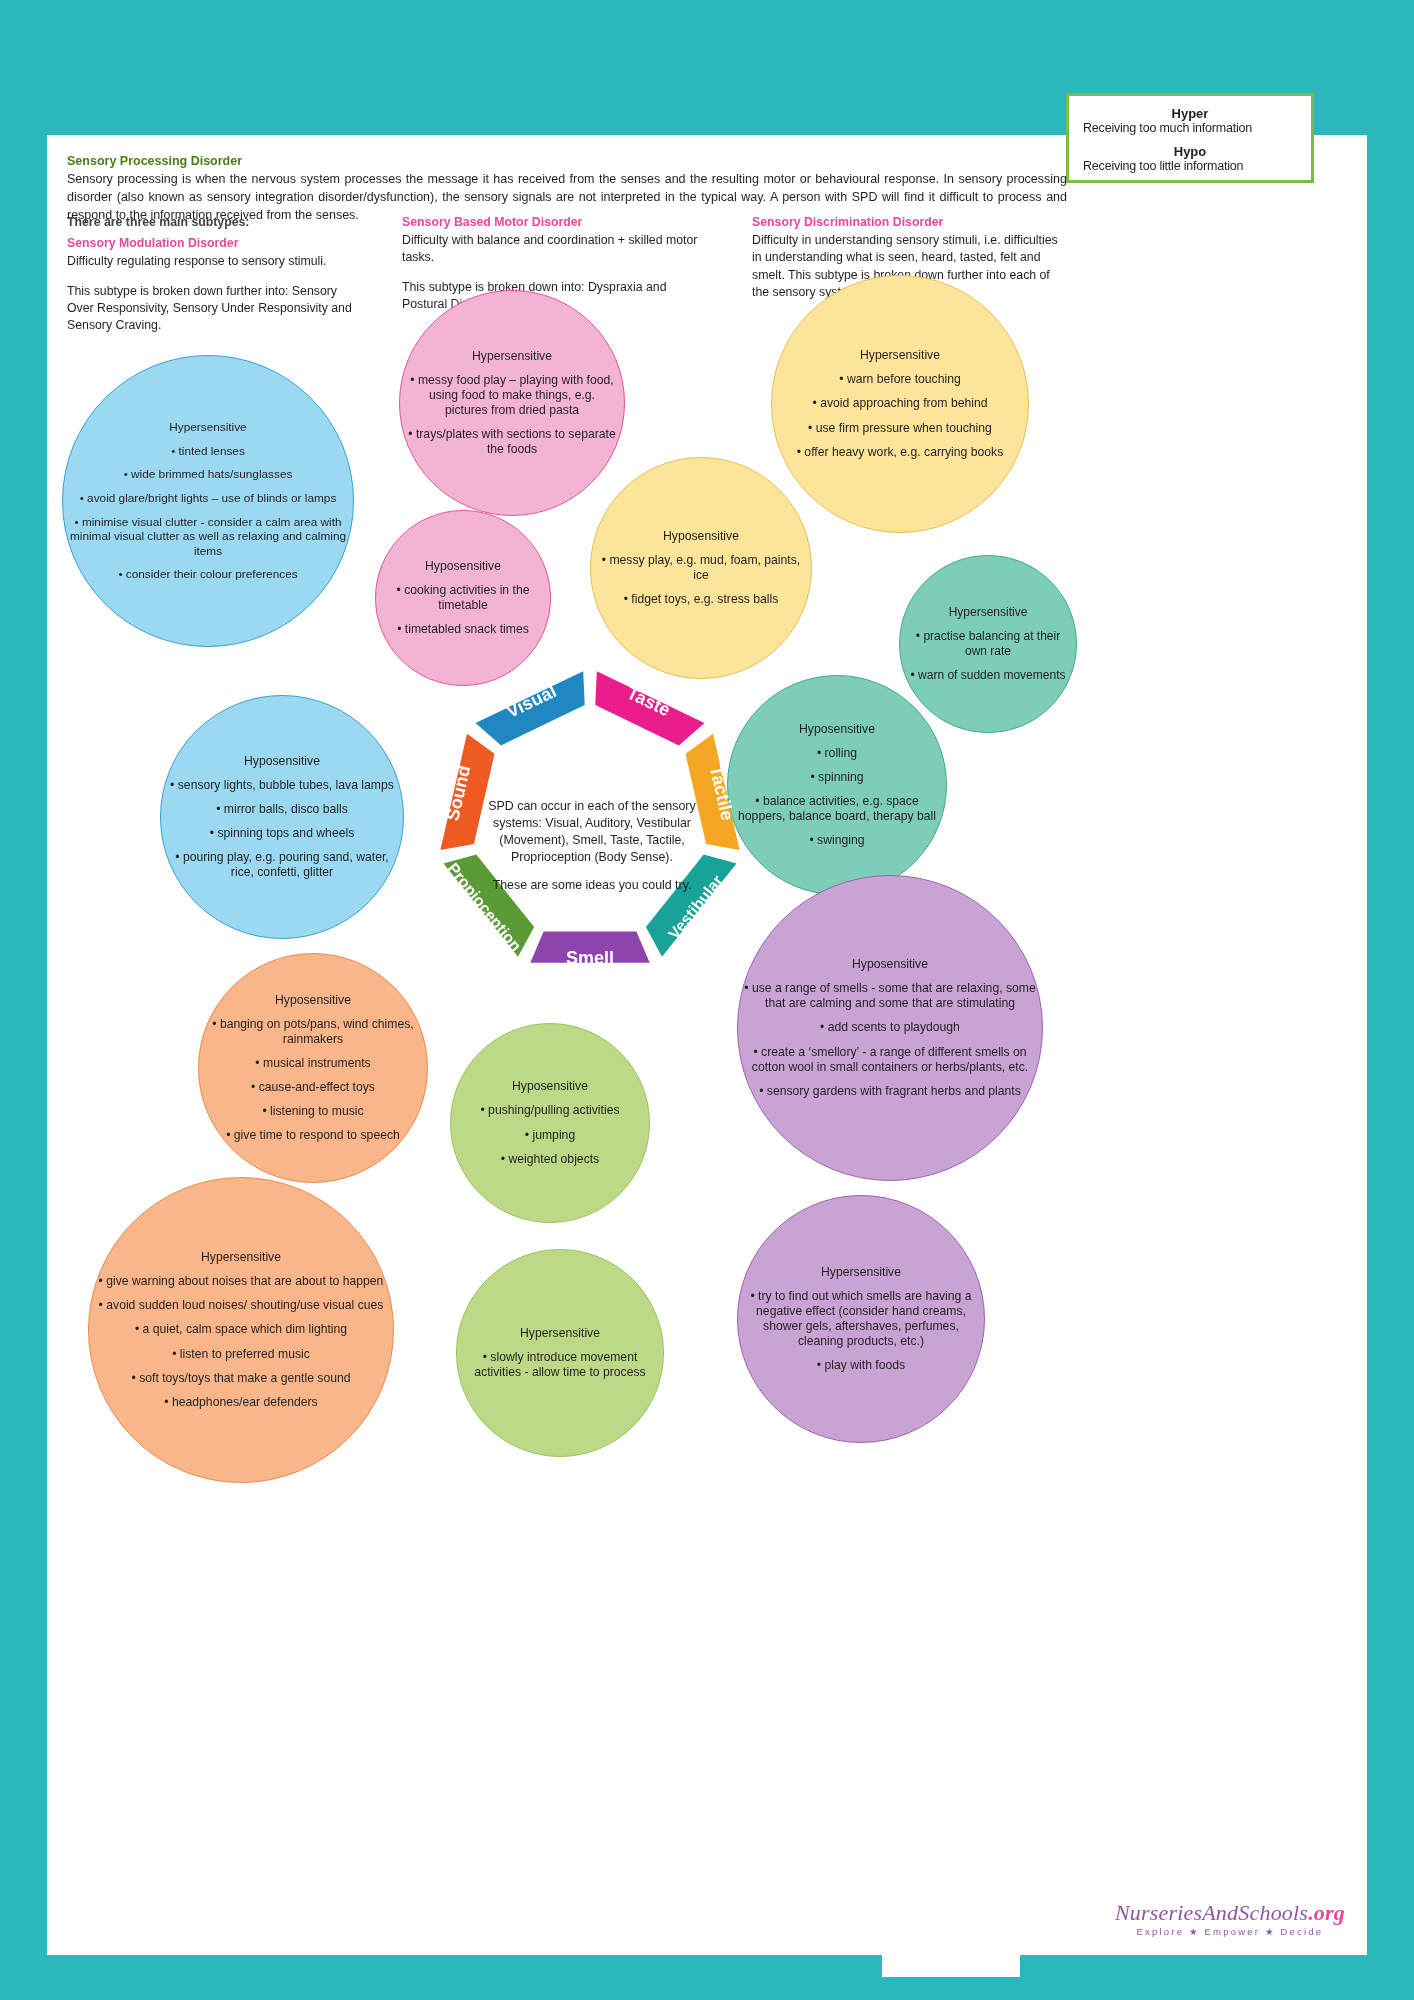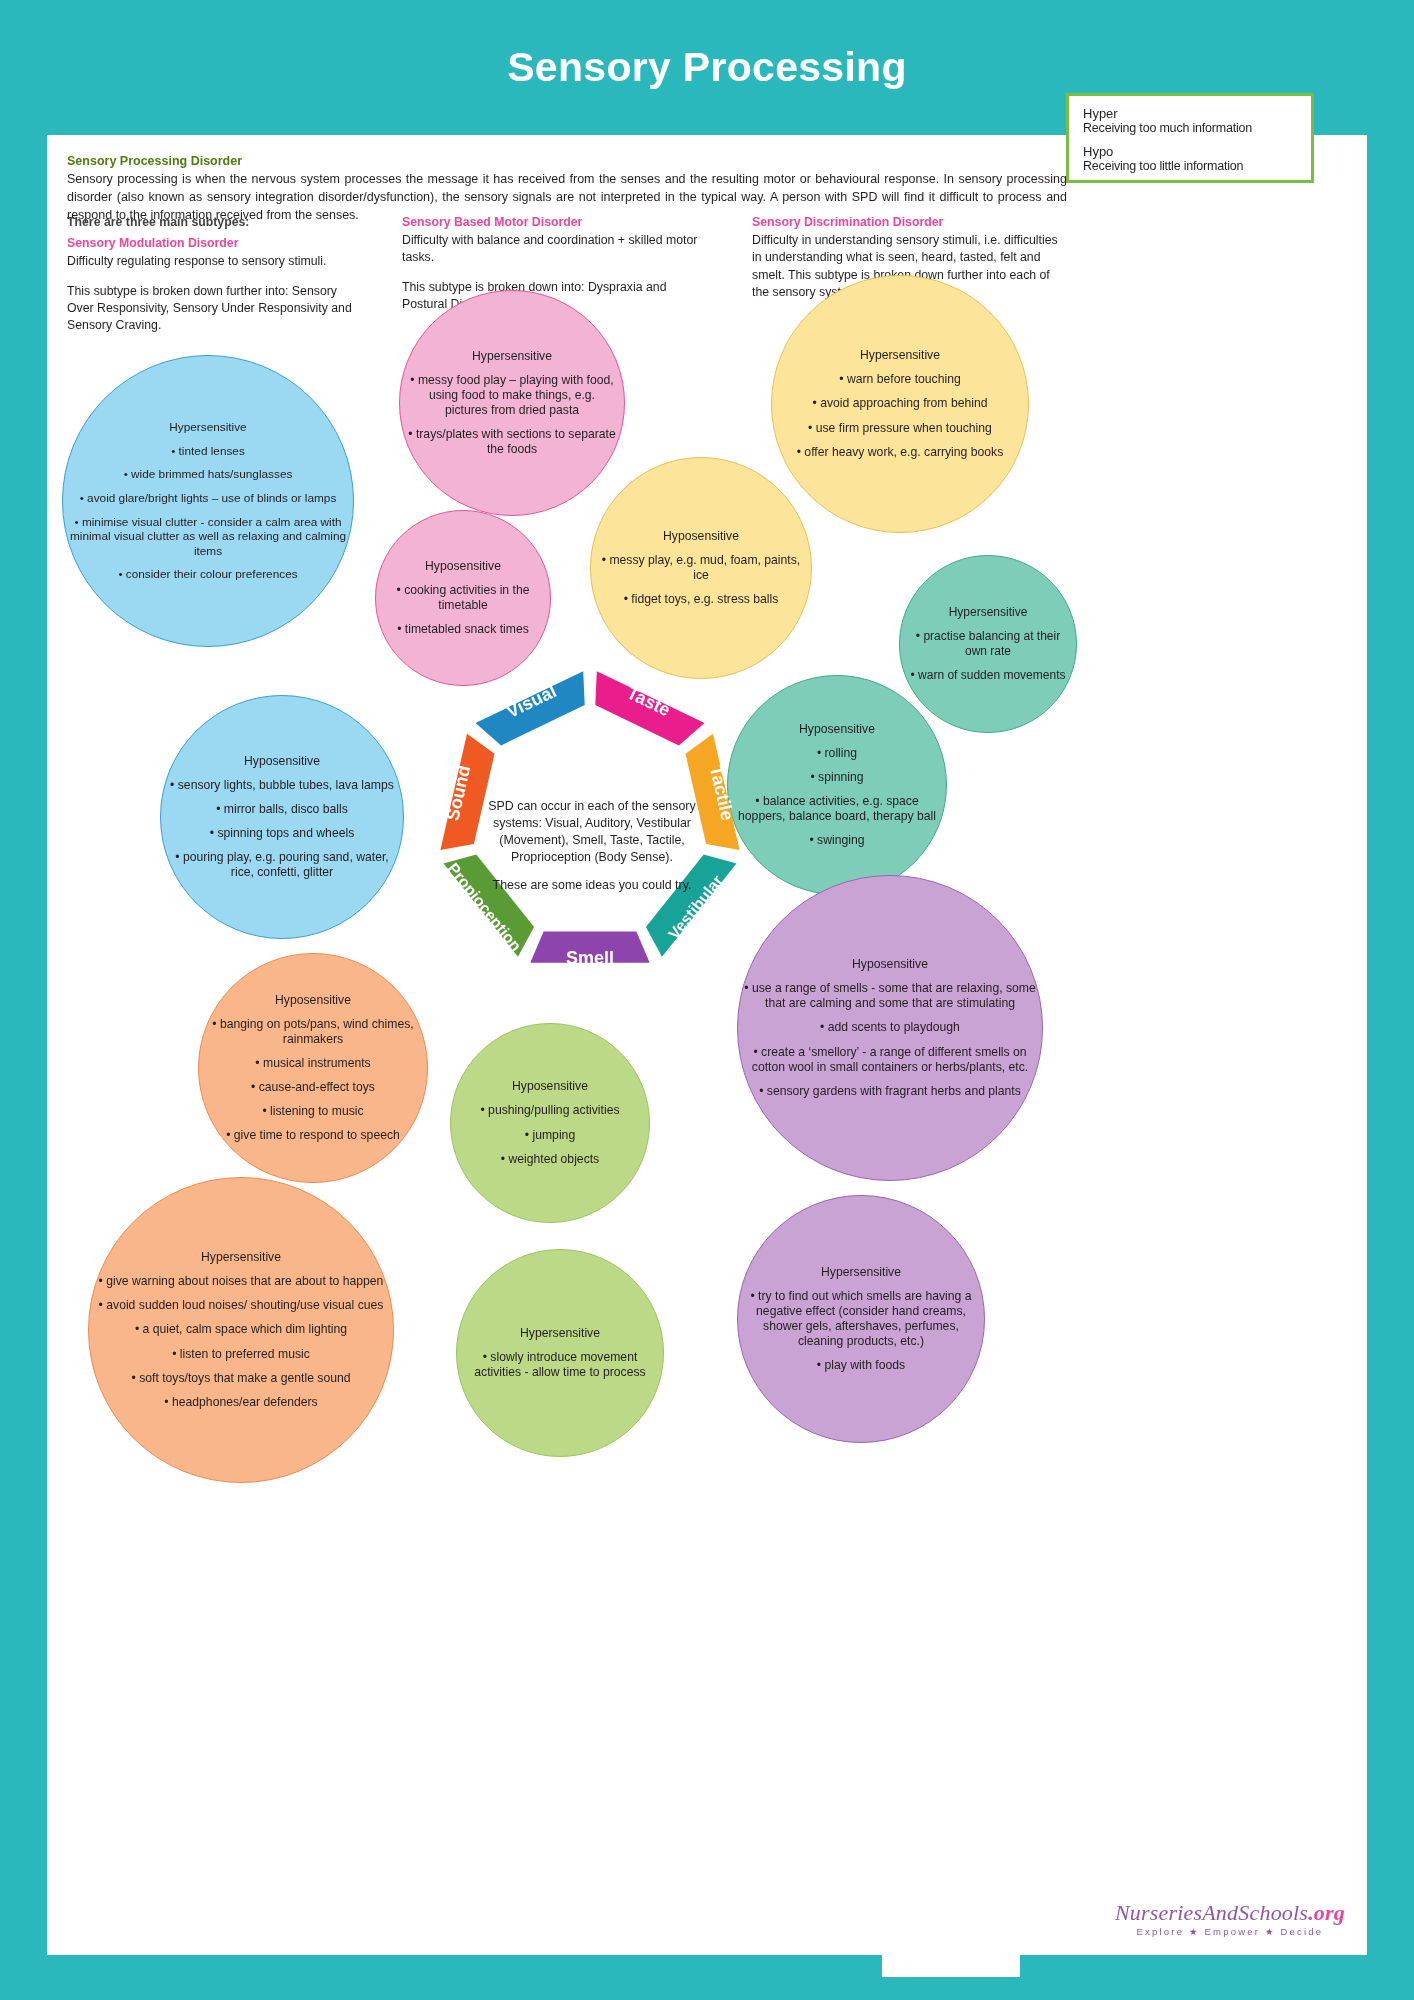--- a/index.html
+++ b/index.html
@@ -30,21 +30,21 @@
   .intro{position:absolute;left:20px;top:19px;width:1000px;}
   .intro .h{font-size:12.5px;font-weight:bold;color:#4d7c0f;margin-bottom:3px;}
   .intro .p{font-size:12.5px;color:#231f20;line-height:1.42;text-align:justify;}
 
   
   .legend{
     position:absolute;left:1019px;top:-42px;width:248px;height:90px;
     background:#ffffff;border:3px solid #7dbb42;
     padding:10px 14px;box-sizing:border-box;
   }
-  .legend .lb{font-size:13px;font-weight:normal;color:#231f20;}
+  .legend .lb{font-size:13px;font-weight:bold;color:#231f20;text-align:center;}
   .legend .lt{font-size:12.5px;color:#231f20;margin-bottom:9px;letter-spacing:-0.2px;}
 
   
   .col{position:absolute;font-size:12.3px;color:#231f20;line-height:1.4;}
   .col .kicker{font-weight:bold;color:#404040;margin-bottom:4px;}
   .col .sub{font-weight:bold;color:#e8489b;margin-bottom:1px;}
   .col p{margin:0 0 12px 0;}
   #col1{left:20px;top:79px;width:300px;}
   #col2{left:355px;top:79px;width:300px;}
   #col3{left:705px;top:79px;width:315px;}
@@ -76,23 +76,20 @@
   .logo .l1 b{color:#e8489b;font-style:italic;}
   .logo .l2{font-size:9.5px;color:#8e56a4;letter-spacing:2.2px;margin-top:0;}
 
   .botbar{position:absolute;left:882px;top:1955px;width:138px;height:22px;background:#ffffff;}
 </style>
 </head>
 <body>
 
 <div class="page">
 
-  <div class="title-bar">
-    <h1>Sensory Processing</h1>
-  </div>
 
   <div class="canvas">
 
     <div class="intro">
       <div class="h">Sensory Processing Disorder</div>
       <div class="p">Sensory processing is when the nervous system processes the message it has received from the senses and the resulting motor or behavioural response. In sensory processing disorder (also known as sensory integration disorder/dysfunction), the sensory signals are not interpreted in the typical way. A person with SPD will find it difficult to process and respond to the information received from the senses.</div>
     </div>
 
     <div class="legend">
       <div class="lb">Hyper</div>

